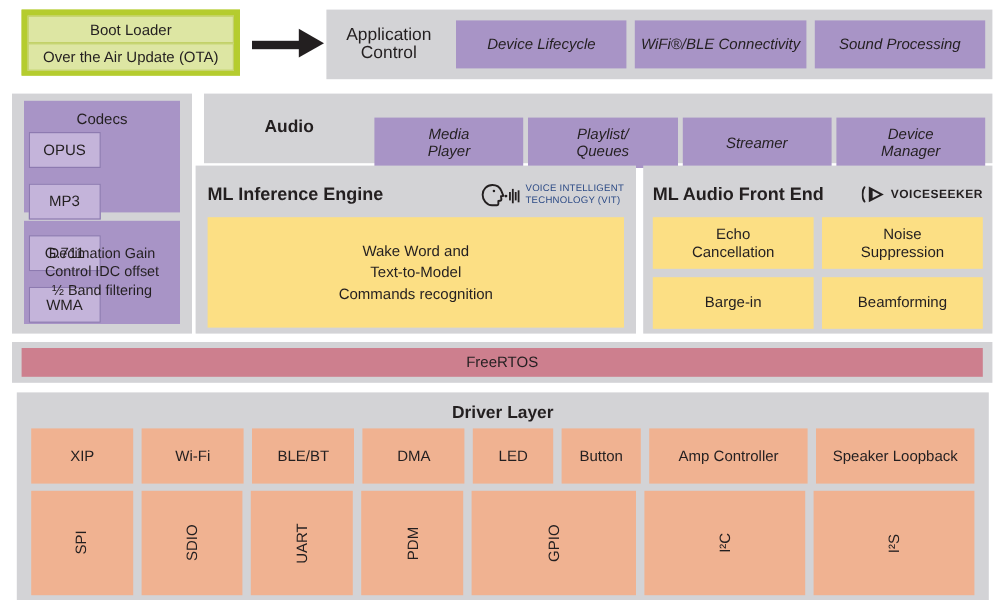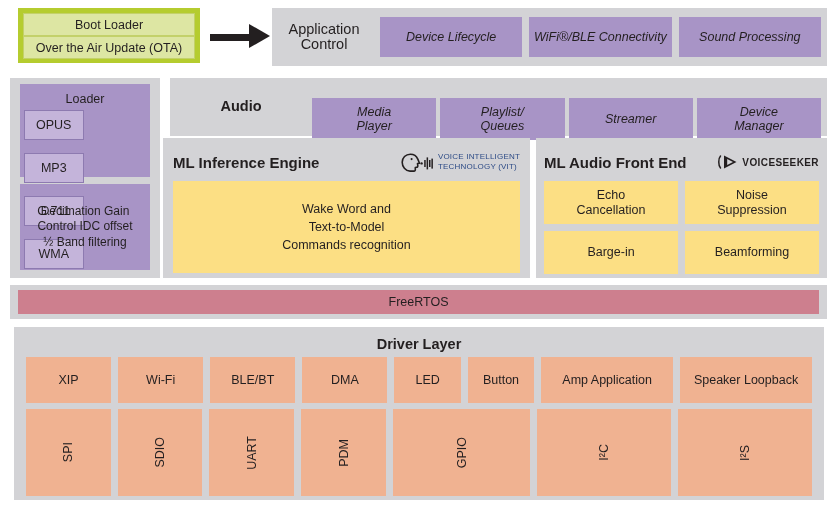--- a/index.html
+++ b/index.html
@@ -167,21 +167,21 @@
         <div class="pbox">Device Lifecycle</div>
         <div class="pbox">WiFi®/BLE Connectivity</div>
         <div class="pbox">Sound Processing</div>
       </div>
     </div>
   </div>
 
   <div class="codecs-col">
     <div class="codecs-wrap panel">
       <div class="codecs">
-        <div class="codecs-title">Loader</div>
+        <div class="codecs-title">Codecs</div>
         <div class="codecs-grid">
           <div class="codec-cell">OPUS</div>
           <div class="codec-cell">MP3</div>
           <div class="codec-cell">G.711</div>
           <div class="codec-cell">WMA</div>
         </div>
       </div>
       <div class="decimation">
         <div>
           <div>Decimation Gain</div>
@@ -298,21 +298,21 @@
   <div class="driver panel">
     <div class="driver-title">Driver Layer</div>
 
     <div class="dl-row dl-row-top">
       <div class="obox" style="flex:1">XIP</div>
       <div class="obox" style="flex:1">Wi-Fi</div>
       <div class="obox" style="flex:1">BLE/BT</div>
       <div class="obox" style="flex:1">DMA</div>
       <div class="obox" style="flex:0.78">LED</div>
       <div class="obox" style="flex:0.78">Button</div>
-      <div class="obox" style="flex:1.55">Amp Application</div>
+      <div class="obox" style="flex:1.55">Amp Controller</div>
       <div class="obox" style="flex:1.55">Speaker Loopback</div>
     </div>
 
     <div class="dl-row dl-row-bot">
       <div class="obox vert" style="flex:1">
           <span>SPI</span>
         </div>
       <div class="obox vert" style="flex:1">
           <span>SDIO</span>
         </div>

